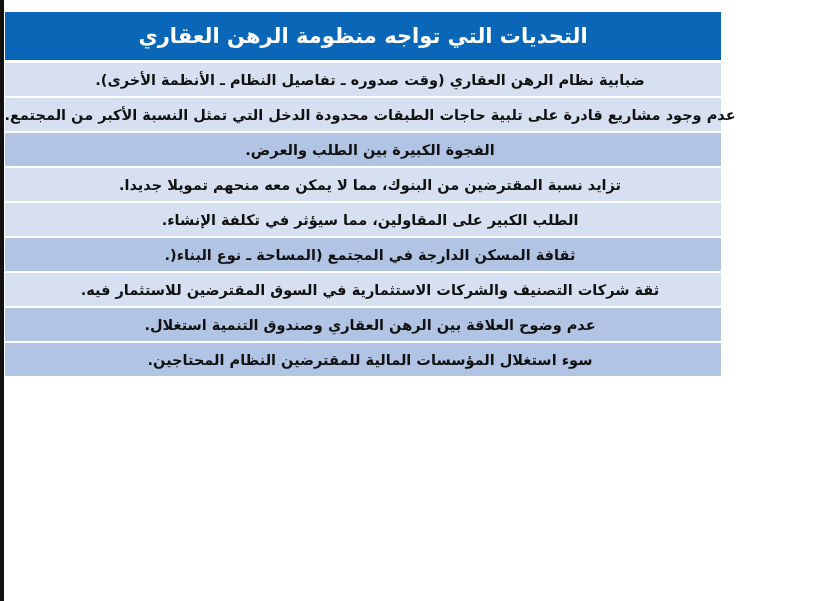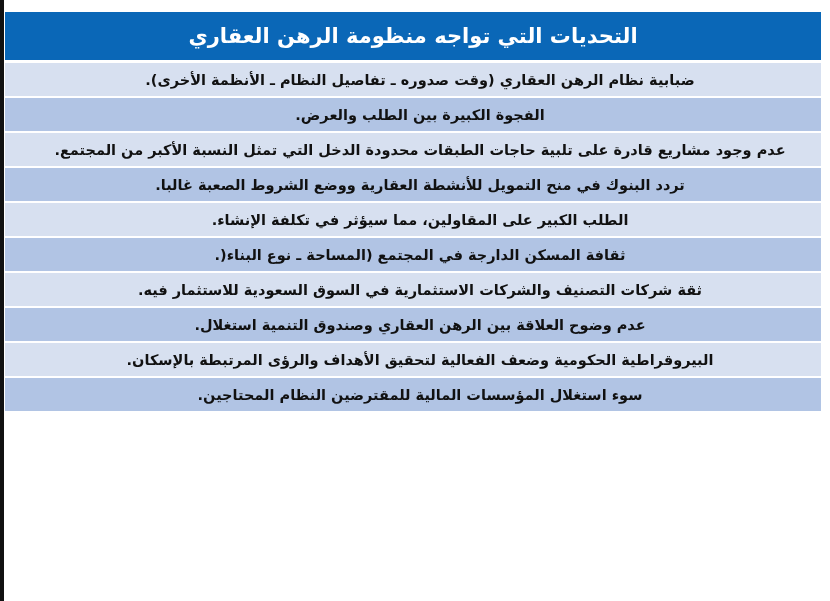--- a/index.html
+++ b/index.html
@@ -19,21 +19,21 @@
       left: 0;
       top: 0;
       width: 4px;
       height: 601px;
       background: #111111;
     }
     .table {
       position: absolute;
       left: 5px;
       top: 12px;
-      width: 816px;
+      width: 716px;
       direction: rtl;
     }
     .header {
       height: 48px;
       background: #0a67b7;
       color: #ffffff;
       display: flex;
       align-items: center;
       justify-content: center;
       font-weight: bold;
@@ -61,23 +61,22 @@
   </style>
 </head>
 <body>
 
 <div class="left-edge"></div>
 
 <div class="table">
   <div class="header">التحديات التي تواجه منظومة الرهن العقاري</div>
   <div class="rows">
     <div class="row light">ضبابية نظام الرهن العقاري (وقت صدوره ـ تفاصيل النظام ـ الأنظمة الأخرى).</div>
+    <div class="row light">عدم وجود مشاريع قادرة على تلبية حاجات الطبقات محدودة الدخل التي تمثل النسبة الأكبر من المجتمع.</div>
     <div class="row dark">الفجوة الكبيرة بين الطلب والعرض.</div>
-    <div class="row light">عدم وجود مشاريع قادرة على تلبية حاجات الطبقات محدودة الدخل التي تمثل النسبة الأكبر من المجتمع.</div>
-    <div class="row dark">تردد البنوك في منح التمويل للأنشطة العقارية ووضع الشروط الصعبة غالبا.</div>
+    <div class="row light">تزايد نسبة المقترضين من البنوك، مما لا يمكن معه منحهم تمويلا جديدا.</div>
     <div class="row light">الطلب الكبير على المقاولين، مما سيؤثر في تكلفة الإنشاء.</div>
     <div class="row dark">ثقافة المسكن الدارجة في المجتمع (المساحة ـ نوع البناء(.</div>
-    <div class="row light">ثقة شركات التصنيف والشركات الاستثمارية في السوق السعودية للاستثمار فيه.</div>
+    <div class="row light">ثقة شركات التصنيف والشركات الاستثمارية في السوق المقترضين للاستثمار فيه.</div>
     <div class="row dark">عدم وضوح العلاقة بين الرهن العقاري وصندوق التنمية استغلال.</div>
-    <div class="row light">البيروقراطية الحكومية وضعف الفعالية لتحقيق الأهداف والرؤى المرتبطة بالإسكان.</div>
     <div class="row dark">سوء استغلال المؤسسات المالية للمقترضين النظام المحتاجين.</div>
   </div>
 </div>
 
 </body></html>

